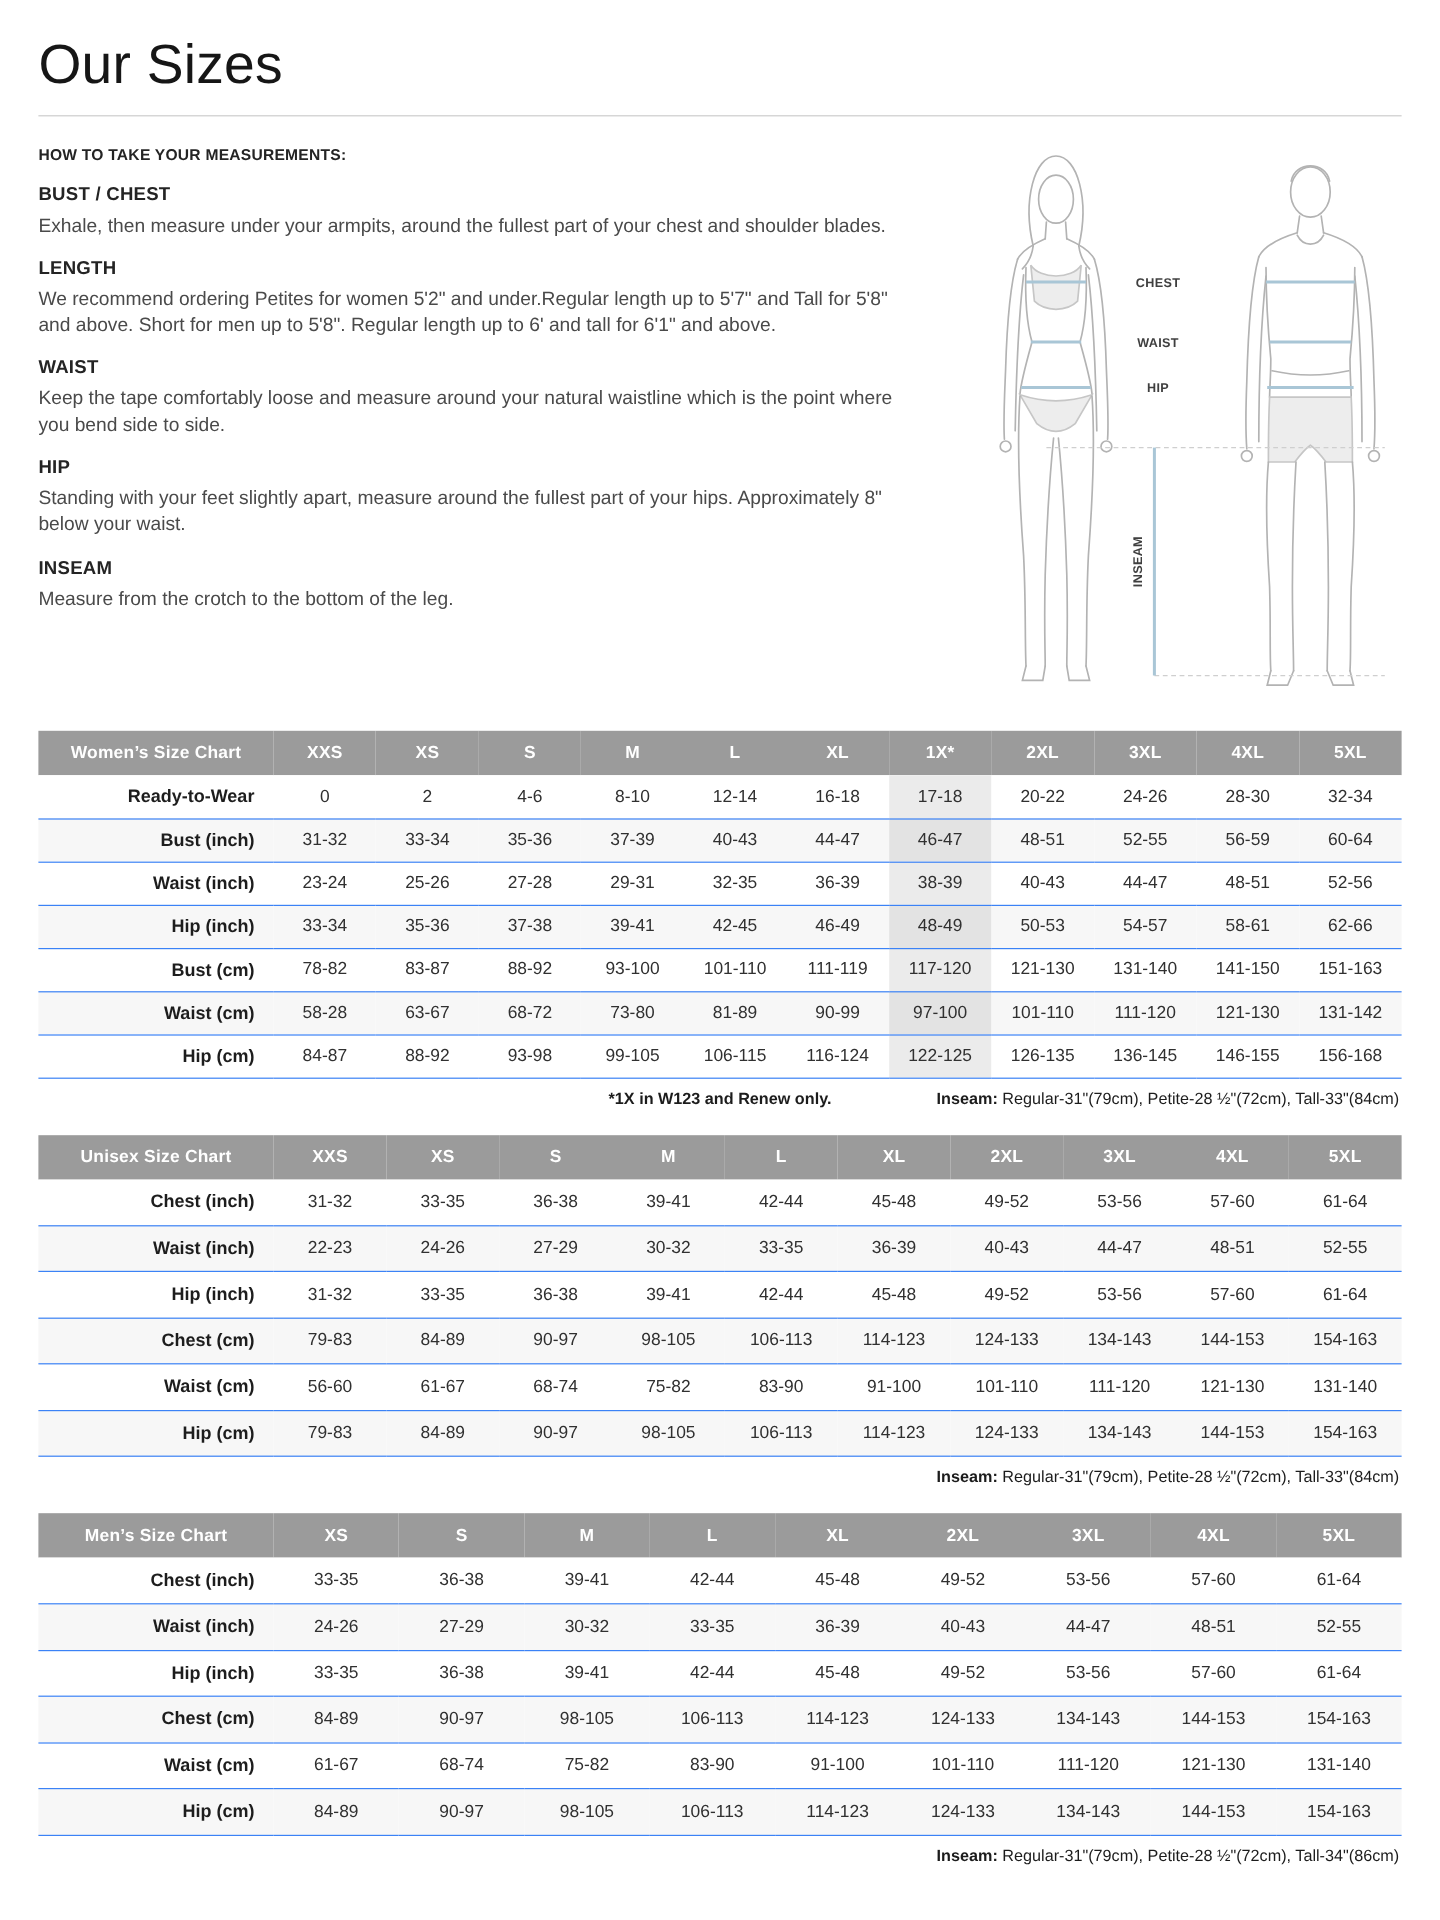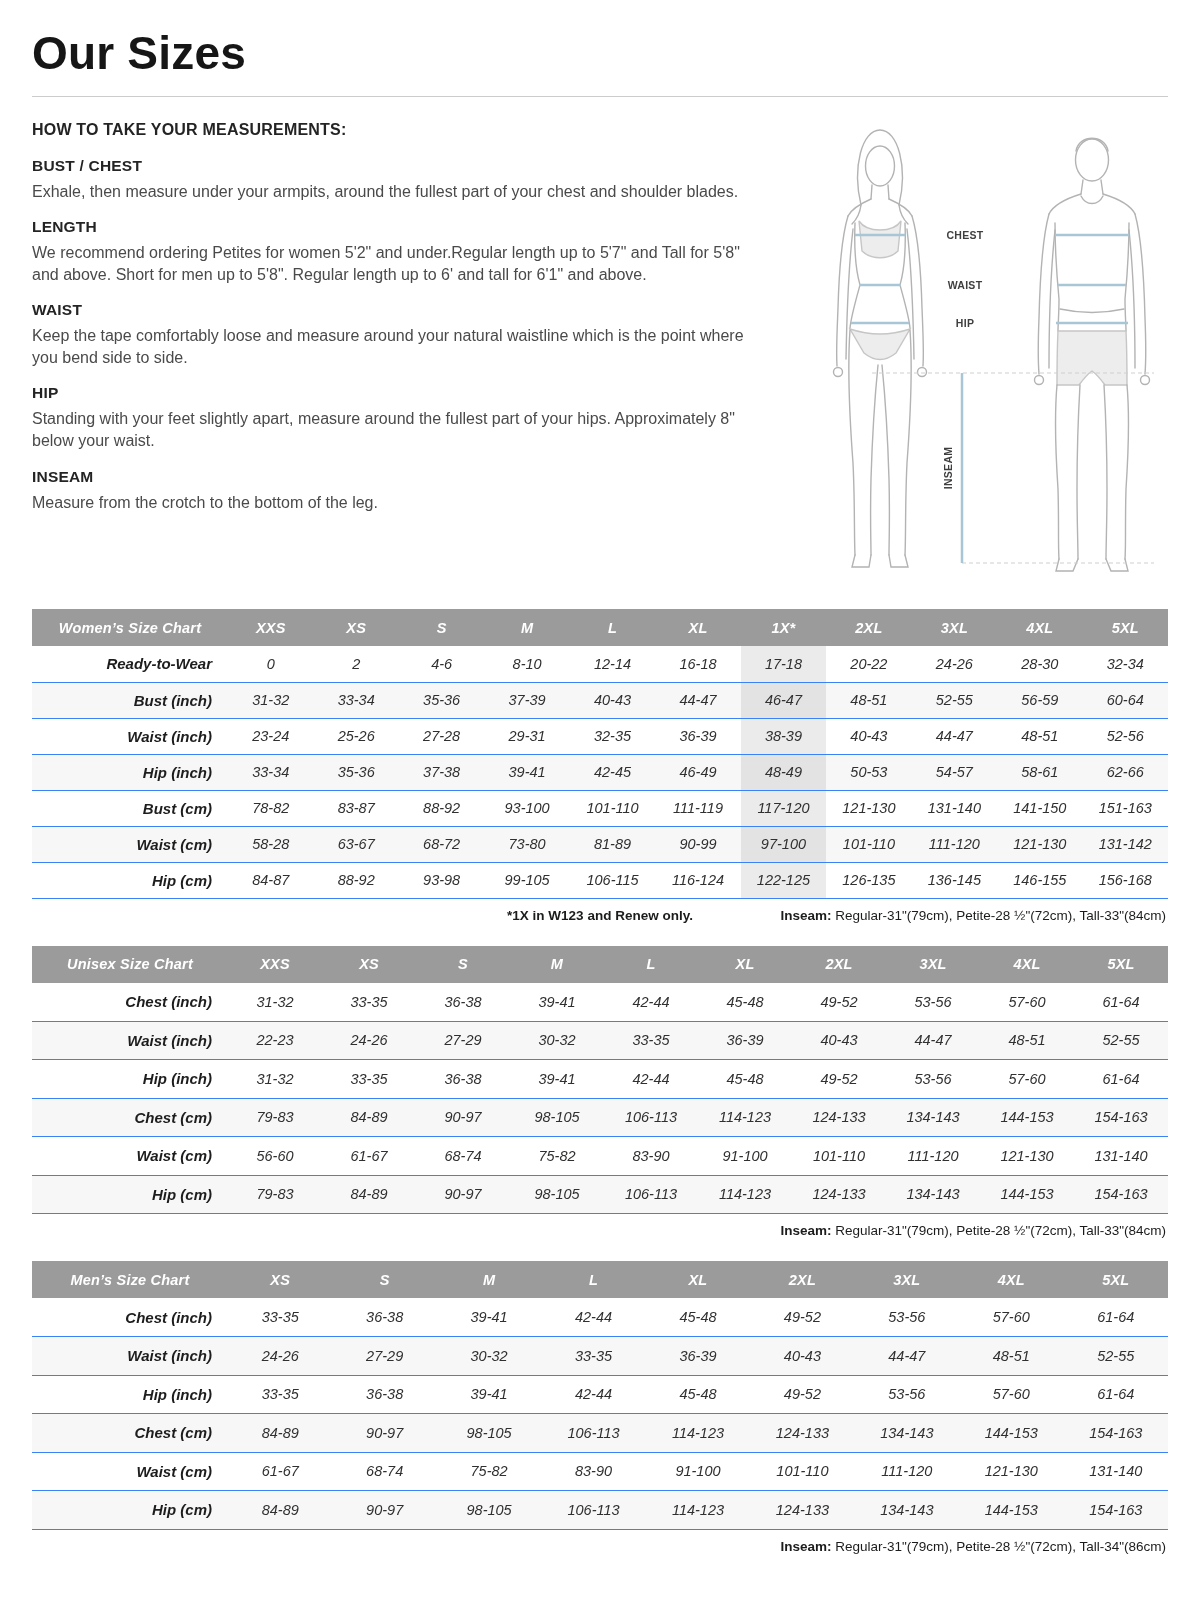--- a/index.html
+++ b/index.html
@@ -5,39 +5,39 @@
   * { margin:0; padding:0; box-sizing:border-box; }
   html,body { background:#ffffff; }
   body {
     width:1200px; height:1600px; overflow:hidden;
     font-family:"Liberation Sans", sans-serif;
     color:#2d2d2d;
   }
   .page { padding:26px 32px 0 32px; }
 
   h1.page-title {
-    font-size:46px; font-weight:700; color:#161616; letter-spacing:.2px;
+    font-size:46px; font-weight:400; color:#161616; letter-spacing:.2px;
   }
   .title-rule { border:none; border-top:1px solid #cccccc; margin-top:16px; }
 
   .top { display:flex; margin-top:24px; }
   .instructions { width:742px; }
   .instructions h2 {
-    font-size:16px; font-weight:700; color:#242424; letter-spacing:.2px; margin-bottom:18px;
+    font-size:13px; font-weight:700; color:#242424; letter-spacing:.2px; margin-bottom:18px;
   }
   .section { margin-bottom:15px; }
   .section h3 { font-size:15.5px; font-weight:700; color:#242424; margin-bottom:6px; letter-spacing:.2px; }
   .section p { font-size:16px; line-height:1.38; color:#4a4a4a; max-width:730px; }
 
   .diagram { width:366px; margin-left:auto; padding-top:2px; }
   .fig-svg { display:block; width:362px; height:470px; }
 
   .tables { margin-top:16px; }
   .table-block { margin-bottom:12px; }
-  table.size-table { width:100%; border-collapse:collapse; table-layout:fixed;font-style:italic; }
+  table.size-table { width:100%; border-collapse:collapse; table-layout:fixed; }
   .size-table thead th {
     background:#9b9b9b; color:#ffffff; font-size:14.5px; font-weight:700;
     height:37px; text-align:center; letter-spacing:.2px;
   }
   .size-table thead th.label-col { width:196px; }
   .size-table tbody tr { height:36px; border-bottom:1px solid #3b82f6; background:#ffffff; }
   .size-table.unisex tbody tr, .size-table.men tbody tr { height:38.5px; }
   .size-table tbody tr.alt { background:#f7f7f7; }
   .size-table tbody th.row-label {
     text-align:right; padding-right:16px; font-size:15px; font-weight:700; color:#1d1d1d;

